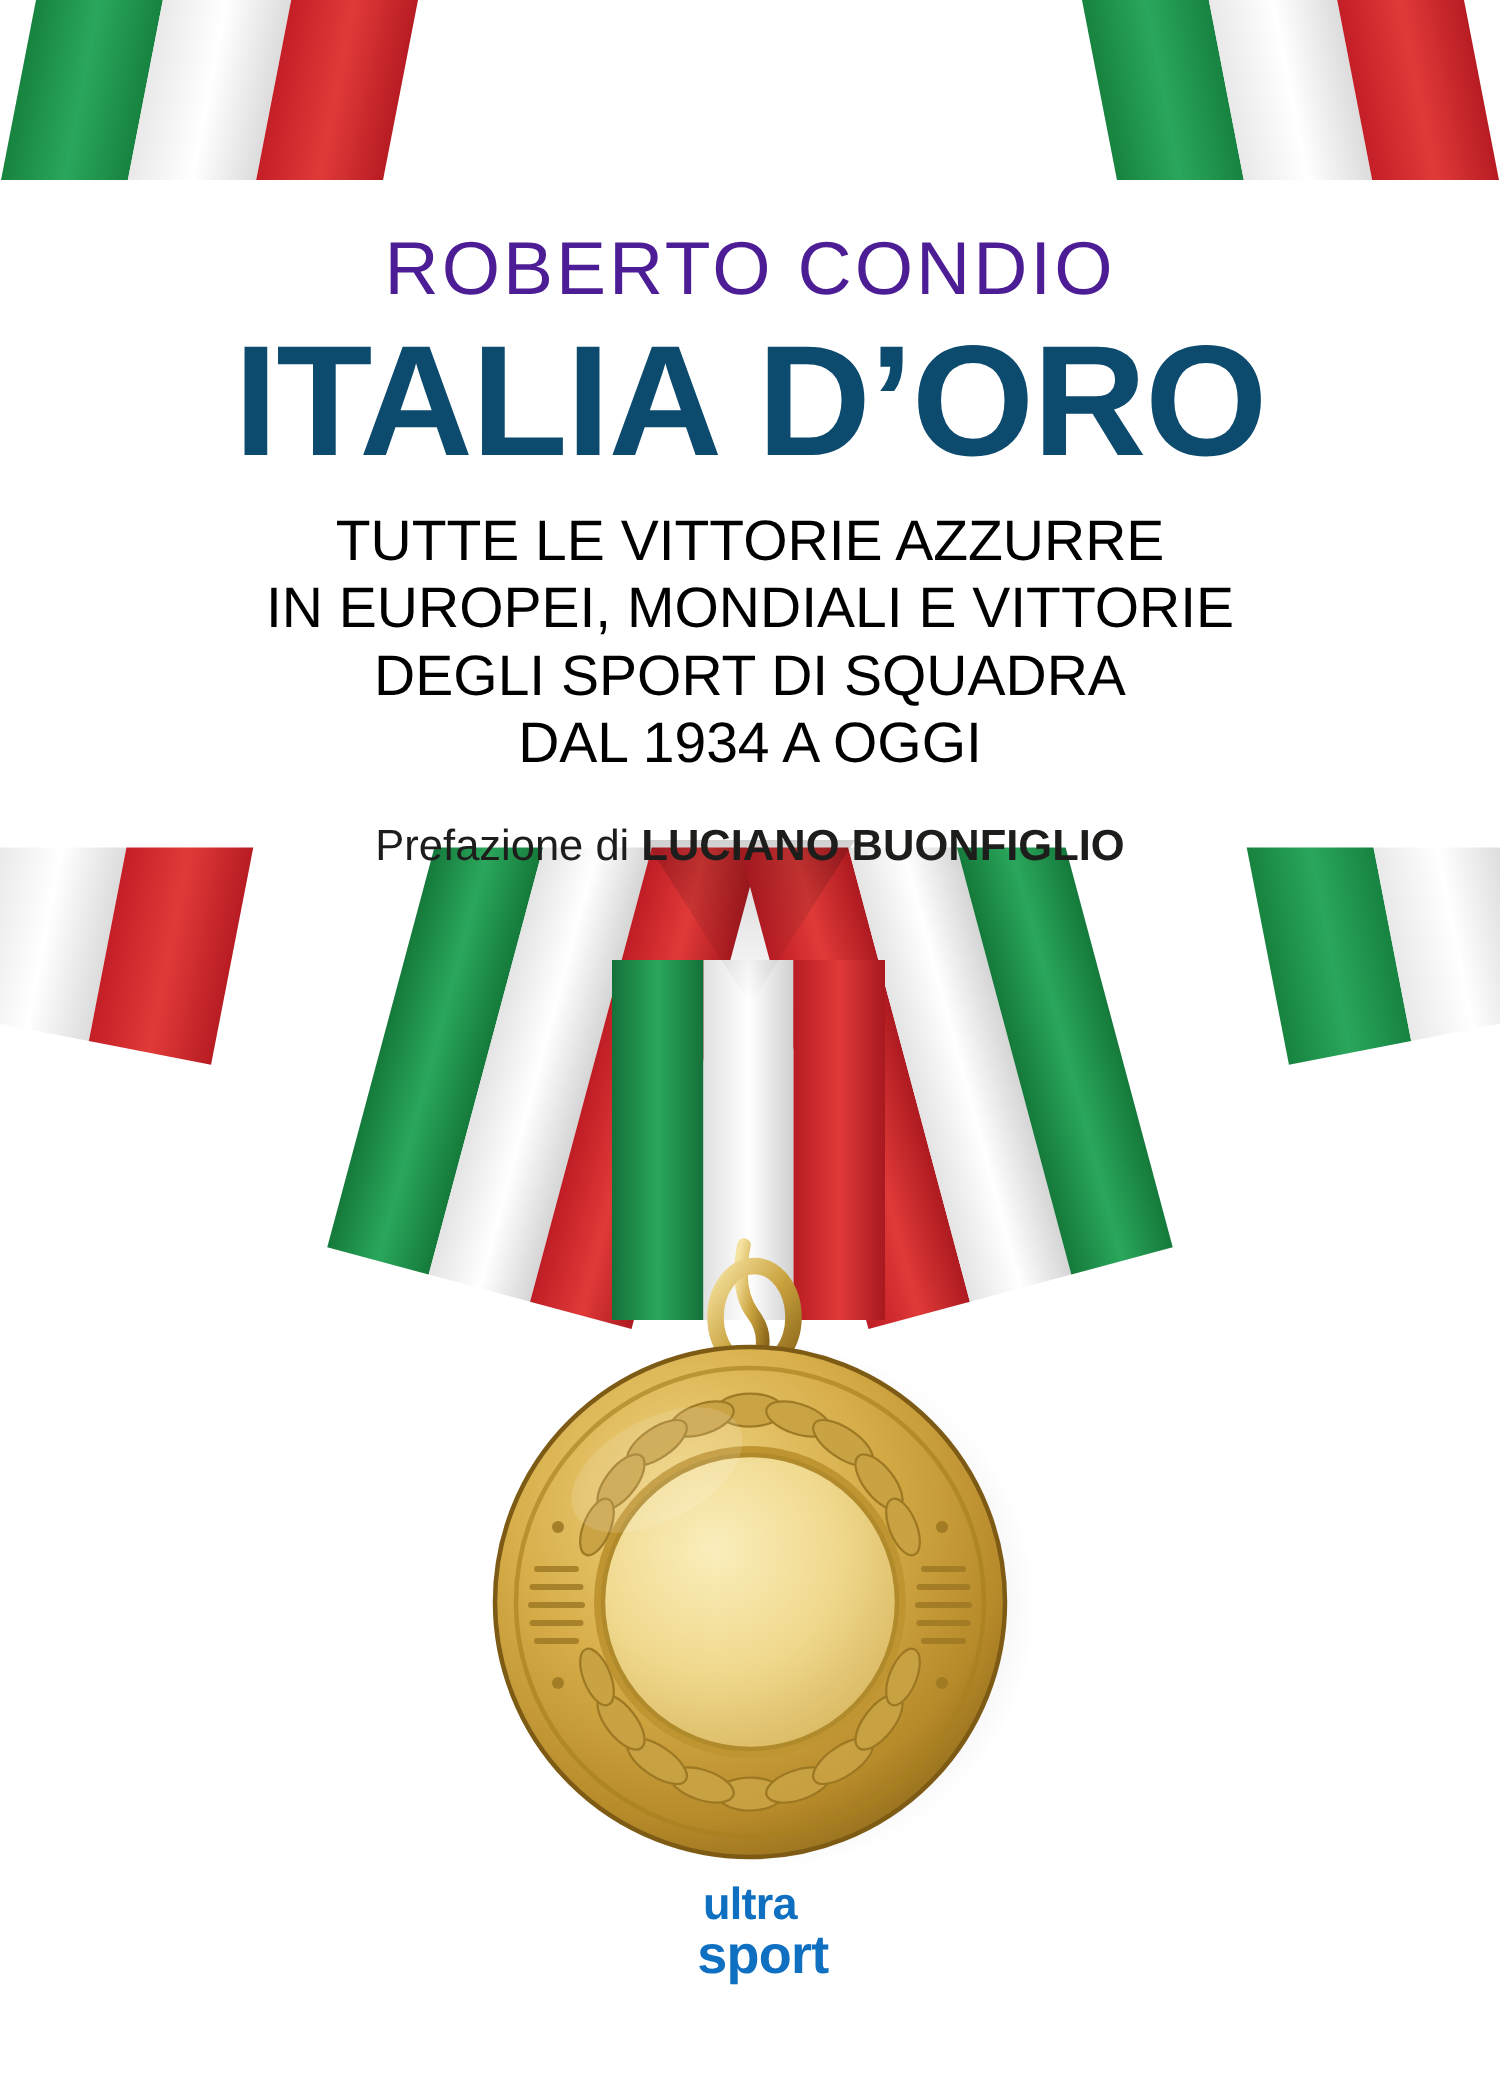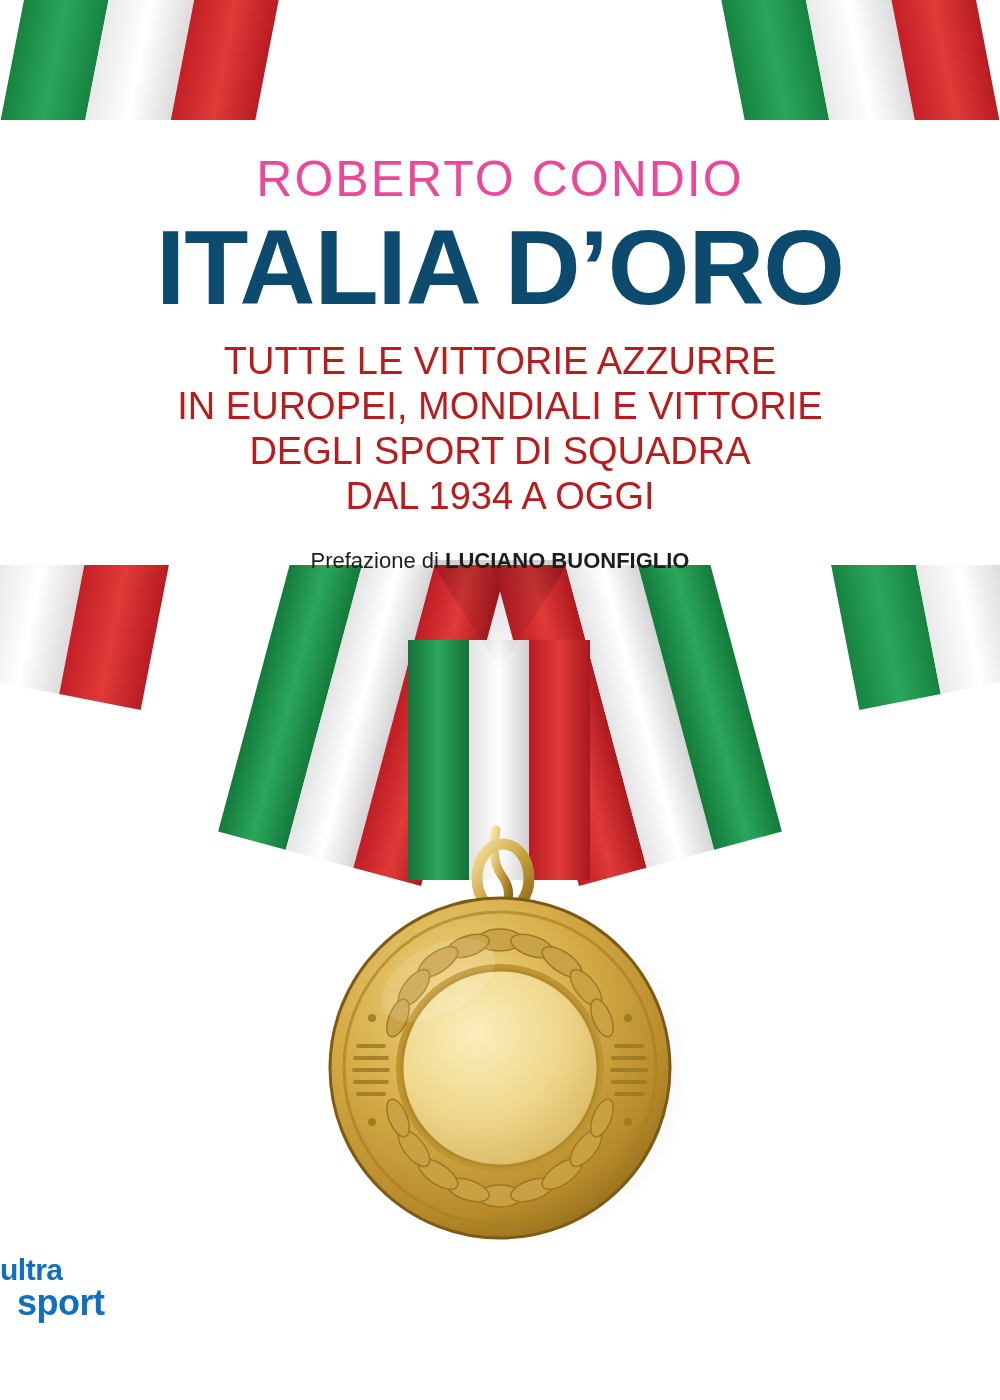--- a/index.html
+++ b/index.html
@@ -120,42 +120,42 @@
     position: absolute;
     left: 0;
     right: 0;
     top: 150px;
     z-index: 10;
     text-align: center;
   }
   .author {
     font-size: 50px;
     letter-spacing: 2px;
-    color: #ec4899;
+    color: #4c1d95;
     font-weight: 400;
     margin: 0 0 6px 0;
   }
   .title {
     font-size: 105px;
     font-weight: bold;
     color: #0c4a6e;
     letter-spacing: -1px;
     margin: 0 0 18px 0;
     line-height: 1.02;
   }
   .subtitle {
     font-size: 38px;
-    color: #b91c1c;
+    color: #000000;
     line-height: 1.18;
     margin: 0 0 30px 0;
     font-weight: 400;
   }
   .subtitle div { white-space: nowrap; }
   .preface {
-    font-size: 22px;
+    font-size: 29px;
     color: #1d1d1b;
     margin: 0;
   }
   .preface b { font-weight: bold; }
 
   
   .medal-wrap {
     position: absolute;
     left: 318px;
     top: 820px;
@@ -163,20 +163,21 @@
     height: 430px;
     z-index: 12;
   }
 
   
   .logo {
     position: absolute;
     left: 0; right: 0;
     top: 1255px;
     z-index: 15;
+    text-align: center;
     color: #0f6fc0;
     font-weight: bold;
     line-height: 1.0;
   }
   .logo .l1 { font-size: 30px; letter-spacing: -0.5px; }
   .logo .l2 { font-size: 36px; letter-spacing: -0.5px; margin-left: 17px; }
 </style>
 </head>
 <body>
 

